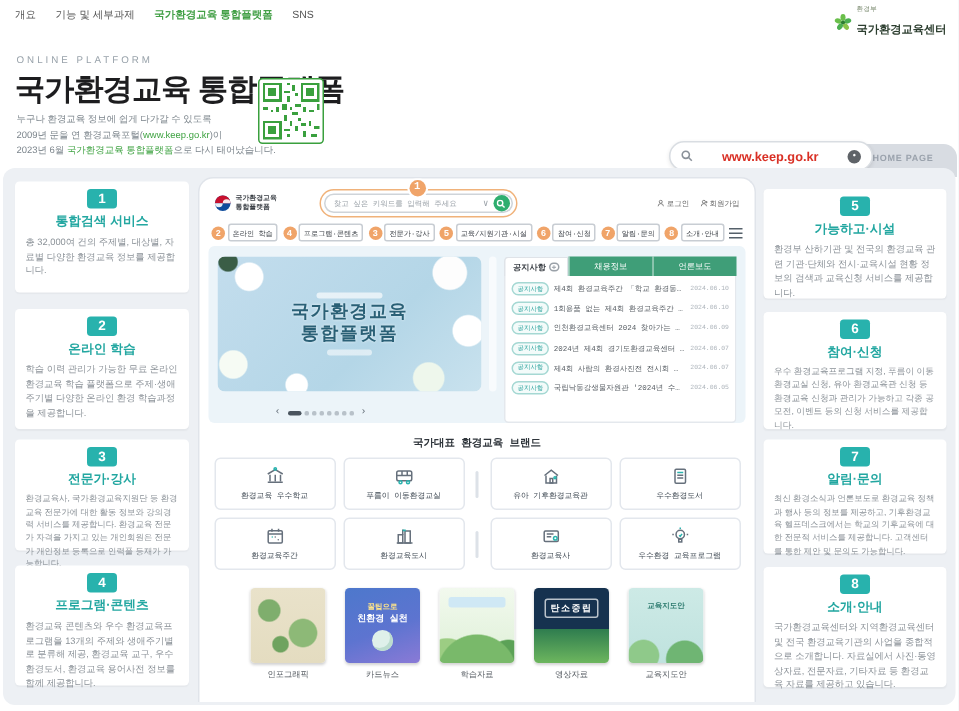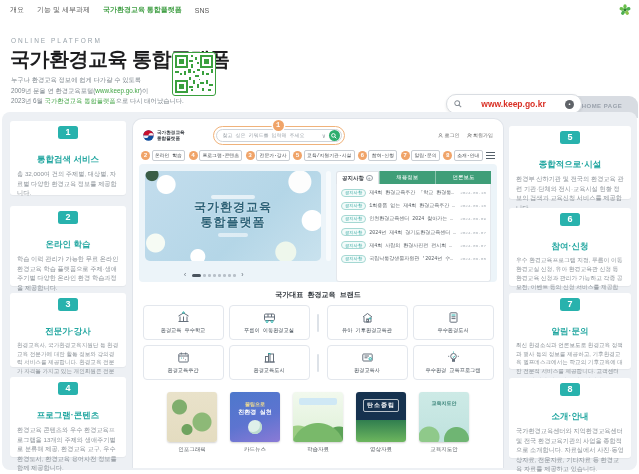--- a/index.html
+++ b/index.html
@@ -36,21 +36,21 @@
   .url-text { font-size:8.5px; font-weight:bold; color:#d93025; flex:1; text-align:center; }
   .url-circle { width:9px; height:9px; border-radius:50%; background:#5f6368; color:#fff; font-size:6px; line-height:9px; text-align:center; }
 
   
   .content-bg { left:2px; top:112px; width:635px; height:358px; background:#edf0f4; border-radius:8px; }
 
   
   .fcard { background:#fff; border-radius:3px; padding:5px 7px 0; box-shadow:0 1px 1px rgba(0,0,0,0.04); }
   .fnum { width:20px; height:13px; margin:0 auto; background:#28b2ad; color:#fff; font-size:9px; font-weight:bold;
     text-align:center; line-height:13px; border-radius:2.5px; }
-  .ftitle { text-align:center; color:#23a7a1; font-size:8.5px; font-weight:bold; margin:15px 0 3px; }
+  .ftitle { text-align:center; color:#23a7a1; font-size:8.5px; font-weight:bold; margin:3px 0 3px; }
   .ftext { font-size:6.2px; color:#8b9298; line-height:1.55; text-align:left; }
 
   
   .mock { left:132px; top:118px; width:372px; height:350px; background:#fff; border:1px solid #e0e4ea;
     border-bottom:none; border-radius:10px 10px 0 0; overflow:hidden;font-family:Liberation Mono, monospace; }
 
   .mock-header { height:26px; padding:7px 10px 0; display:flex; align-items:center; }
   .mock-logo { display:flex; align-items:center; gap:3px; }
   .mock-logo-text { font-size:4.6px; font-weight:bold; color:#3a3f45; line-height:1.15; }
 
@@ -174,20 +174,24 @@
 
 <div class="abs org">
   <svg class="icon-svg" width="12" height="12" viewBox="0 0 12 12">
     <ellipse cx="6" cy="2.6" rx="1.7" ry="2.3" fill="#6abf4b"></ellipse>
     <ellipse cx="6" cy="2.6" rx="1.7" ry="2.3" fill="#4caf50" transform="rotate(72 6 6)"></ellipse>
     <ellipse cx="6" cy="2.6" rx="1.7" ry="2.3" fill="#8bc34a" transform="rotate(144 6 6)"></ellipse>
     <ellipse cx="6" cy="2.6" rx="1.7" ry="2.3" fill="#4caf50" transform="rotate(216 6 6)"></ellipse>
     <ellipse cx="6" cy="2.6" rx="1.7" ry="2.3" fill="#6abf4b" transform="rotate(288 6 6)"></ellipse>
     <circle cx="6" cy="6" r="1.4" fill="#2e7d32"></circle>
   </svg>
+  <span class="org-text">
+    <span class="org-sup">환경부</span>
+    <span class="org-name">국가환경교육센터</span>
+  </span>
 </div>
 
 <div class="abs eyebrow">ONLINE PLATFORM</div>
 <div class="abs page-title">국가환경교육 통합플랫폼</div>
 <div class="abs hero-desc">
   <div><span>누구나 환경교육 정보에 쉽게 다가갈 수 있도록</span></div>
   <div>
     <span>2009년 문을 연 환경교육포털(</span><span class="green">www.keep.go.kr</span><span>)이</span>
   </div>
   <div>
@@ -263,21 +267,21 @@
   <div class="ftext" style="font-size:5.6px;">환경교육사, 국가환경교육지원단 등 환경교육 전문가에 대한 활동 정보와 강의경력 서비스를 제공합니다. 환경교육 전문가 자격을 가지고 있는 개인회원은 전문가 개인정보 등록으로 인력풀 등재가 가능합니다.</div>
 </div>
 <div class="abs fcard" style="left:10px;top:377px;width:116px;height:80px;">
   <div class="fnum">4</div>
   <div class="ftitle">프로그램·콘텐츠</div>
   <div class="ftext">환경교육 콘텐츠와 우수 환경교육프로그램을 13개의 주제와 생애주기별로 분류해 제공, 환경교육 교구, 우수 환경도서, 환경교육 용어사전 정보를 함께 제공합니다.</div>
 </div>
 
 <div class="abs fcard" style="left:509px;top:126px;width:122px;height:73px;">
   <div class="fnum">5</div>
-  <div class="ftitle">종합적으로·시설</div>
+  <div class="ftitle">가능하고·시설</div>
   <div class="ftext">환경부 산하기관 및 전국의 환경교육 관련 기관·단체와 전시·교육시설 현황 정보의 검색과 교육신청 서비스를 제공합니다.</div>
 </div>
 <div class="abs fcard" style="left:509px;top:208px;width:122px;height:78px;">
   <div class="fnum">6</div>
   <div class="ftitle">참여·신청</div>
   <div class="ftext" style="font-size:5.8px;">우수 환경교육프로그램 지정, 푸름이 이동환경교실 신청, 유아 환경교육관 신청 등 환경교육 신청과 관리가 가능하고 각종 공모전, 이벤트 등의 신청 서비스를 제공합니다.</div>
 </div>
 <div class="abs fcard" style="left:509px;top:293px;width:122px;height:76px;">
   <div class="fnum">7</div>
   <div class="ftitle">알림·문의</div>

